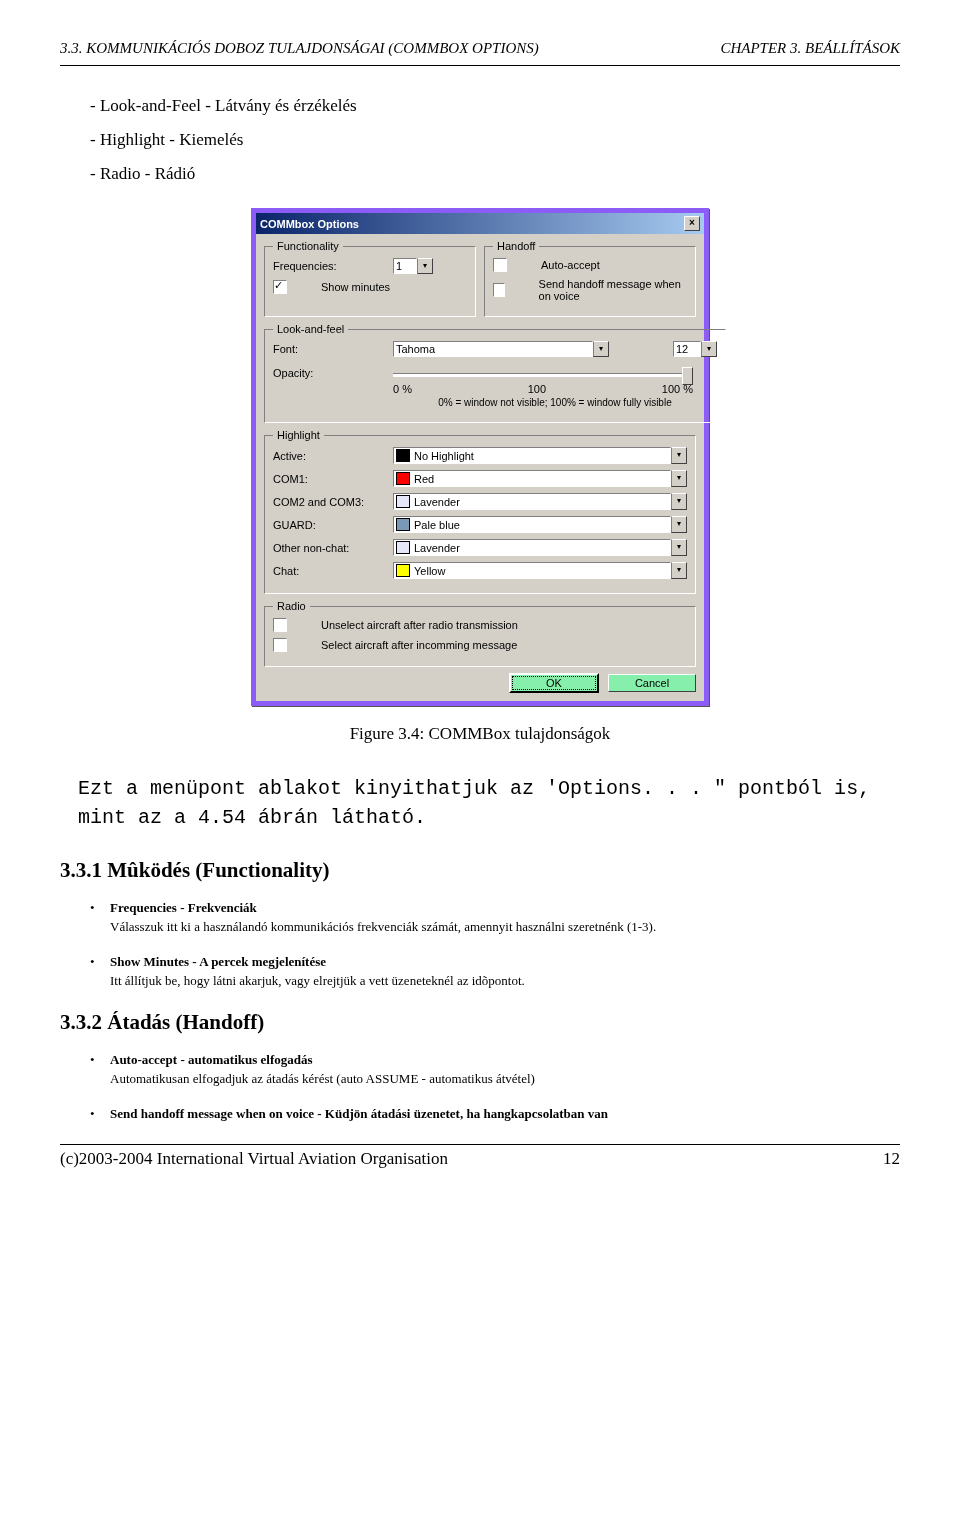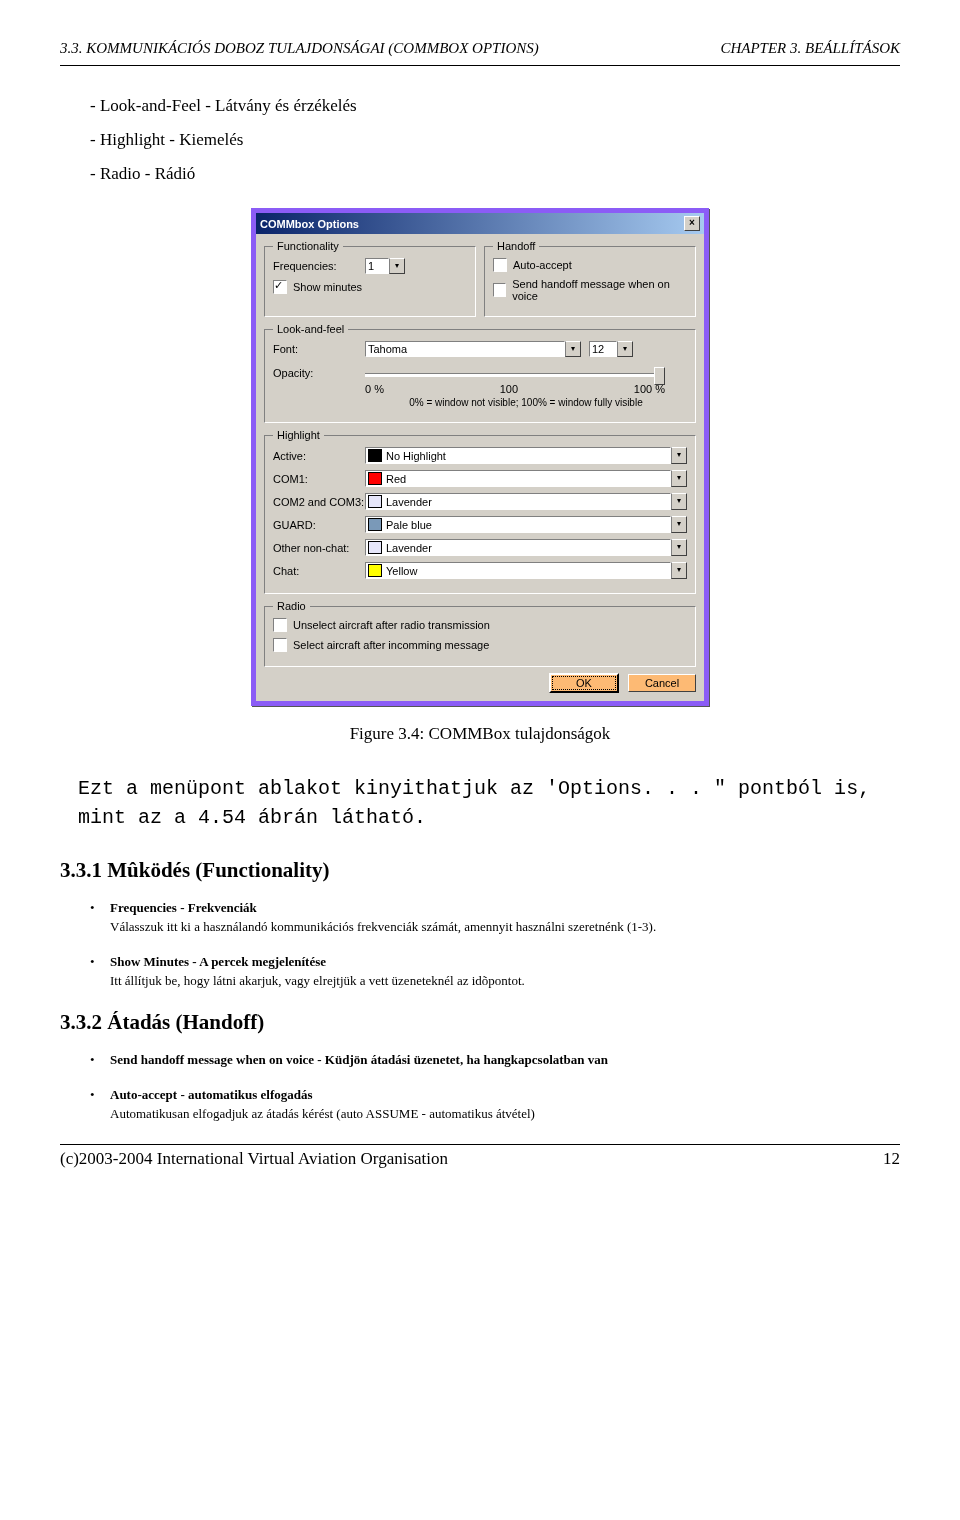--- a/index.html
+++ b/index.html
@@ -90,20 +90,21 @@
     padding: 0 4px;
     background: #d4d0c8;
   }
   .row2 { display: flex; gap: 8px; }
   .row2 fieldset { flex: 1; }
   .field-row {
     display: flex;
     align-items: center;
     margin-bottom: 6px;
     font-size: 11px;
+    gap: 28px;
   }
   .field-row label.lbl {
     width: 92px;
     display: inline-block;
   }
   .inp, .sel {
     background: #fff;
     border: 1px solid #808080;
     border-right-color: #fff;
     border-bottom-color: #fff;
@@ -162,25 +163,25 @@
     height: 3px; background: #fff; border-top:1px solid #808080;
   }
   .slider-thumb { position:absolute; top:0; width:9px; height:16px; background:#d4d0c8;
     border:1px solid #404040; border-top-color:#fff; border-left-color:#fff; }
   .slider-lbls { position:absolute; top:16px; left:0; right:0; display:flex; justify-content:space-between; font-size:11px;}
   .btnrow { text-align: right; margin-top: 6px; }
   .winbtn {
     display: inline-block;
     min-width: 58px;
     text-align: center;
-    background: #fdba74;
+    background: #86efac;
     border: 1px solid #404040;
     border-top-color:#fff;
     border-left-color:#fff;
-    padding: 2px 4px;
+    padding: 2px 14px;
     font-size: 11px;
     margin-left: 6px;
   }
   .okbtn { outline:1px dotted #000; outline-offset:-4px; border:2px solid #000; border-top-color:#fff; border-left-color:#fff;}
   .caption {
     text-align: center;
     font-size: 17px;
     margin: 18px 0 30px 0;
   }
   .bodytext {
@@ -405,25 +406,25 @@
   </li>
   <li>
     <span class="bold">Show Minutes - A percek megjelenítése</span><br>
     <span>Itt állítjuk be, hogy látni akarjuk, vagy elrejtjük a vett üzeneteknél az idõpontot.</span>
   </li>
 </ul>
 
 <h3 class="sect">3.3.2   Átadás (Handoff)</h3>
 <ul class="bigbul">
   <li>
-    <span class="bold">Send handoff message when on voice - Küdjön átadási üzenetet, ha hangkapcsolatban van</span>
+    <span class="bold">Auto-accept - automatikus elfogadás</span><br>
+    <span>Automatikusan elfogadjuk az átadás kérést (auto ASSUME - automatikus átvétel)</span>
   </li>
   <li>
-    <span class="bold">Auto-accept - automatikus elfogadás</span><br>
-    <span>Automatikusan elfogadjuk az átadás kérést (auto ASSUME - automatikus átvétel)</span>
+    <span class="bold">Send handoff message when on voice - Küdjön átadási üzenetet, ha hangkapcsolatban van</span>
   </li>
 </ul>
 
 <hr class="footer-rule">
 <div class="footer-row">
   <span>(c)2003-2004 International Virtual Aviation Organisation</span>
   <span>12</span>
 </div>
 
 </div>

